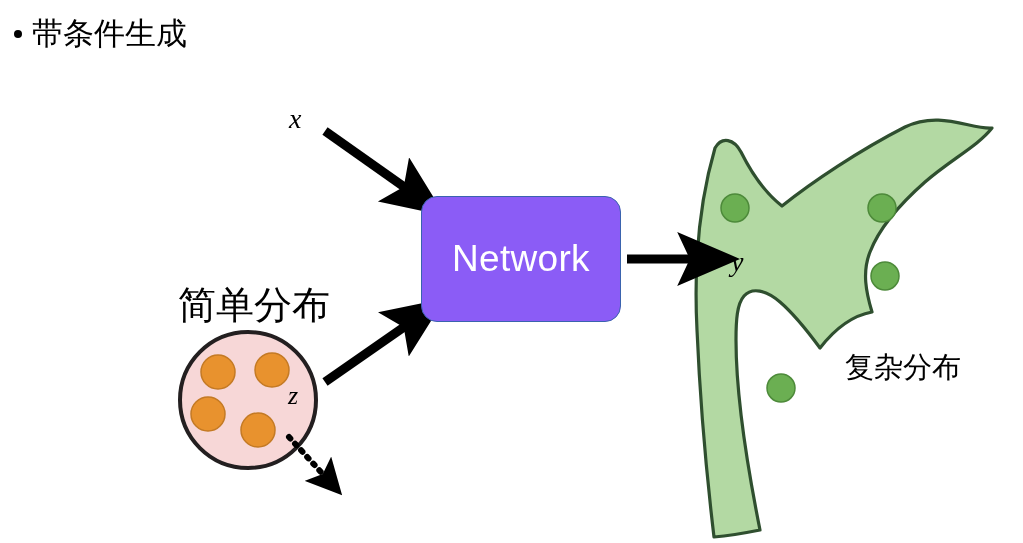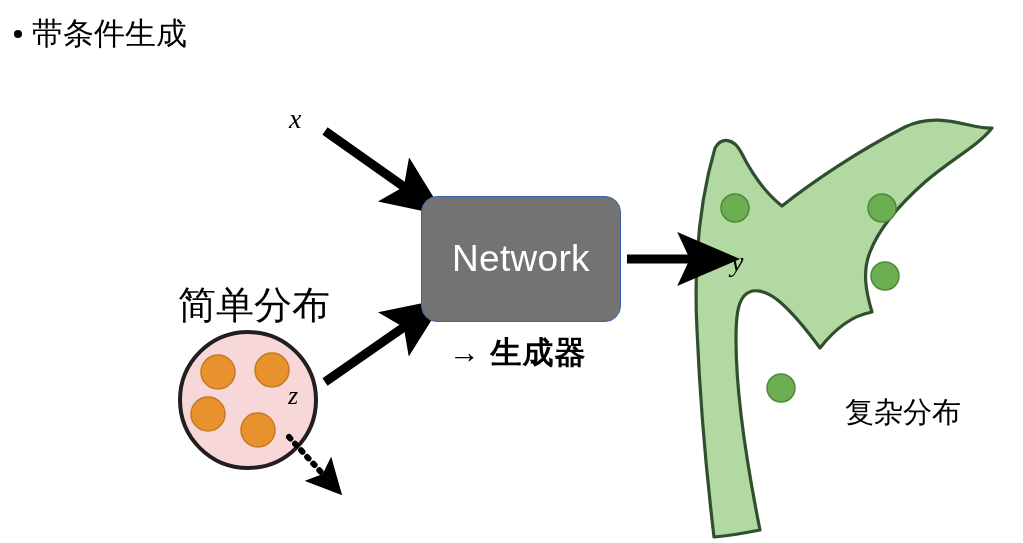--- a/index.html
+++ b/index.html
@@ -47,21 +47,21 @@
     top: 0;
     width: 1023px;
     height: 543px;
   }
   .net-box {
     position: absolute;
     left: 421px;
     top: 196px;
     width: 198px;
     height: 124px;
-    background: #737373;
+    background: #8b5cf6;
     border: 1px solid #3a63ae;
     border-radius: 16px;
     display: flex;
     align-items: center;
     justify-content: center;
   }
   .net-label {
     color: #ffffff;
     font-size: 37px;
     letter-spacing: 0.3px;
@@ -82,21 +82,20 @@
     top: 280px;
     font-size: 38px;
     white-space: nowrap;
   }
   .complex-label {
     position: absolute;
     left: 845px;
     top: 348px;
     font-size: 29px;
     white-space: nowrap;
-    margin-top: 45px;
   }
   .sample-label {
     position: absolute;
     left: 339px;
     top: 463px;
     font-size: 29px;
     white-space: nowrap;
   }
   .var-x {
     position: absolute;
@@ -178,21 +177,20 @@
 
     <line x1="627" y1="259" x2="706" y2="259" stroke="#000000" stroke-width="9" marker-end="url(#arrowSolid)"></line>
 
     <line x1="289" y1="437" x2="330" y2="482" stroke="#000000" stroke-width="6" stroke-dasharray="2 7" stroke-linecap="round" marker-end="url(#arrowDot)"></line>
   </svg>
 
   <div class="net-box">
     <span class="net-label">Network</span>
   </div>
 
-  <div class="gen-label">→ 生成器</div>
   <div class="simple-label">简单分布</div>
   <div class="complex-label">复杂分布</div>
 
   <div class="var-x">x</div>
   <div class="var-z">z</div>
   <div class="var-y">y</div>
 
 </div>
 
 </body></html>

